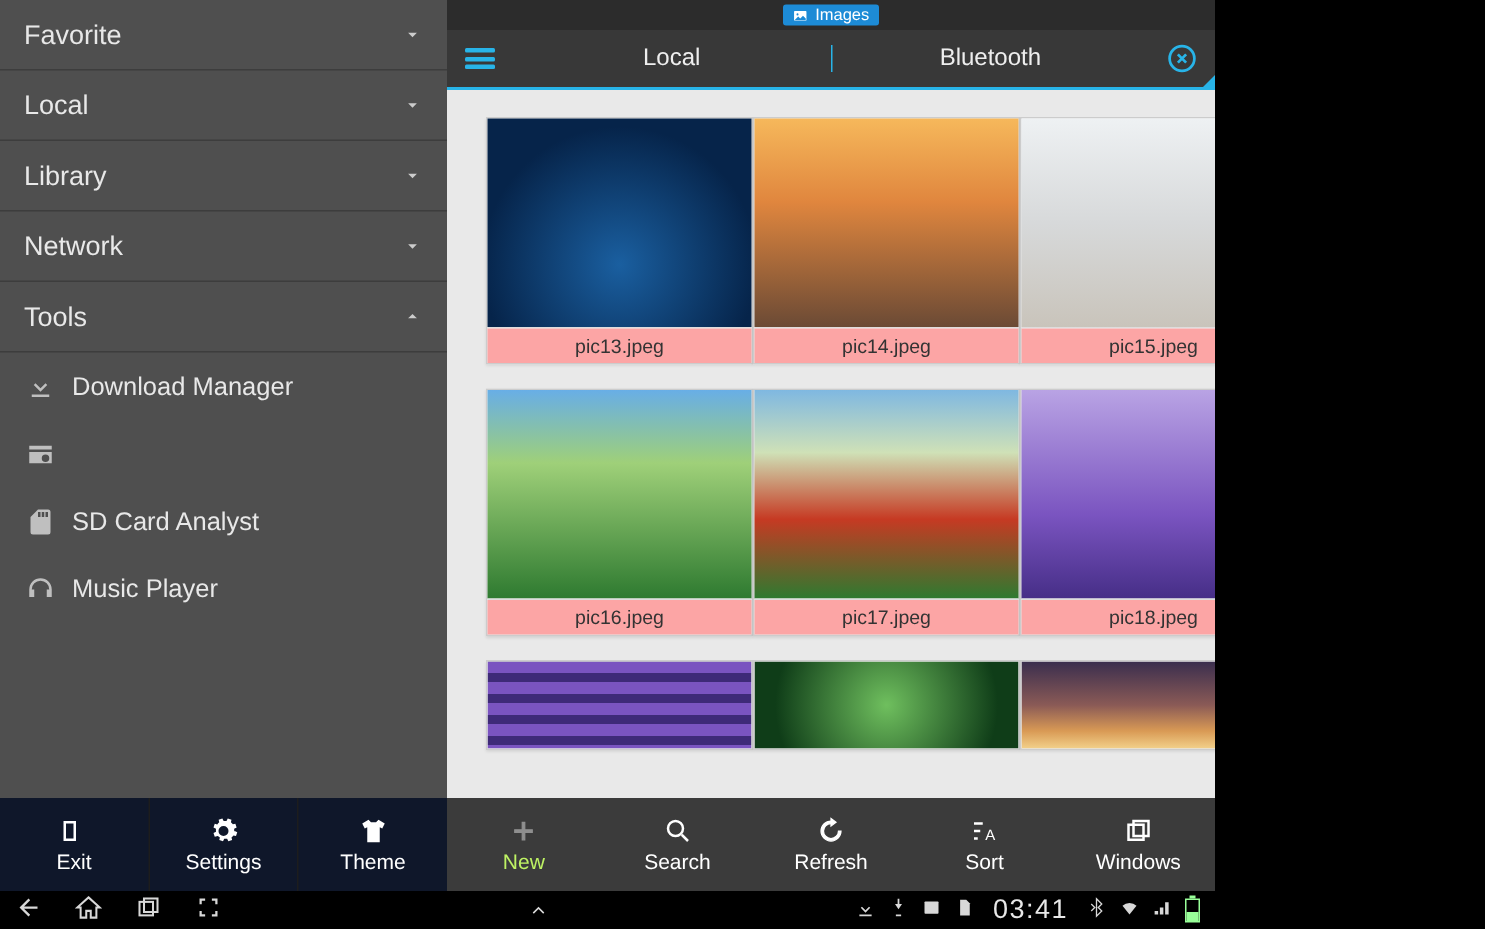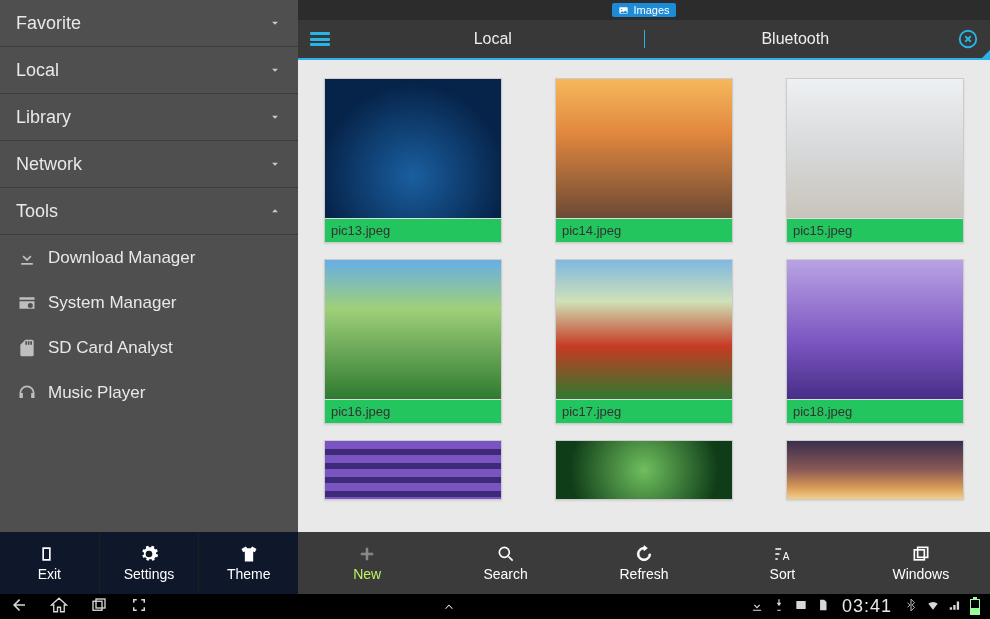--- a/index.html
+++ b/index.html
@@ -1,22 +1,23 @@
 <!DOCTYPE html>
 <html><head>
 <meta charset="utf-8">
 <style>
   * { box-sizing: border-box; margin: 0; padding: 0; font-family: Arial, Helvetica, sans-serif; }
   html, body { width: 990px; height: 619px; overflow: hidden; background: #000; }
 
   .app {
     display: flex;
     flex-direction: column;
-    width: 990px;
+    width: 810px;
     height: 619px;
+    text-align: center;
   }
 
   .main-row {
     display: flex;
     flex: 1;
     min-height: 0;
   }
 
   
   .sidebar {
@@ -182,21 +183,21 @@
   }
   .thumb .img {
     width: 100%;
     height: 140px;
     border-bottom: 1px solid #ddd;
   }
   .thumb .label {
     padding: 4px 6px;
     font-size: 13px;
     color: #333;
-    background: #22c55e;
+    background: #fca5a5;
   }
   .thumb.partial { height: 60px; overflow: hidden; }
   .thumb.partial .img { height: 100%; border: none; }
 
   .content-bottom {
     height: 62px;
     background: #3b3b3b;
     display: flex;
   }
   .content-bottom .cb-btn {
@@ -315,21 +316,20 @@
         </span>
         <span>Download Manager</span>
       </div>
 
       <div class="sub-item">
         <span class="sub-icon">
           <svg viewBox="0 0 24 24">
               <path d="M3 5h18v3H3V5zm0 5h18v9H3v-9zm13 2a3 3 0 100 6 3 3 0 000-6z"></path>
             </svg>
         </span>
-        <span>System Manager</span>
       </div>
 
       <div class="sub-item">
         <span class="sub-icon">
           <svg viewBox="0 0 24 24">
               <path d="M18 2H10L4 8v12a2 2 0 002 2h12a2 2 0 002-2V4a2 2 0 00-2-2zM12 8h-2V4h2v4zm3 0h-2V4h2v4zm3 0h-2V4h2v4z"></path>
             </svg>
         </span>
         <span>SD Card Analyst</span>
       </div>

